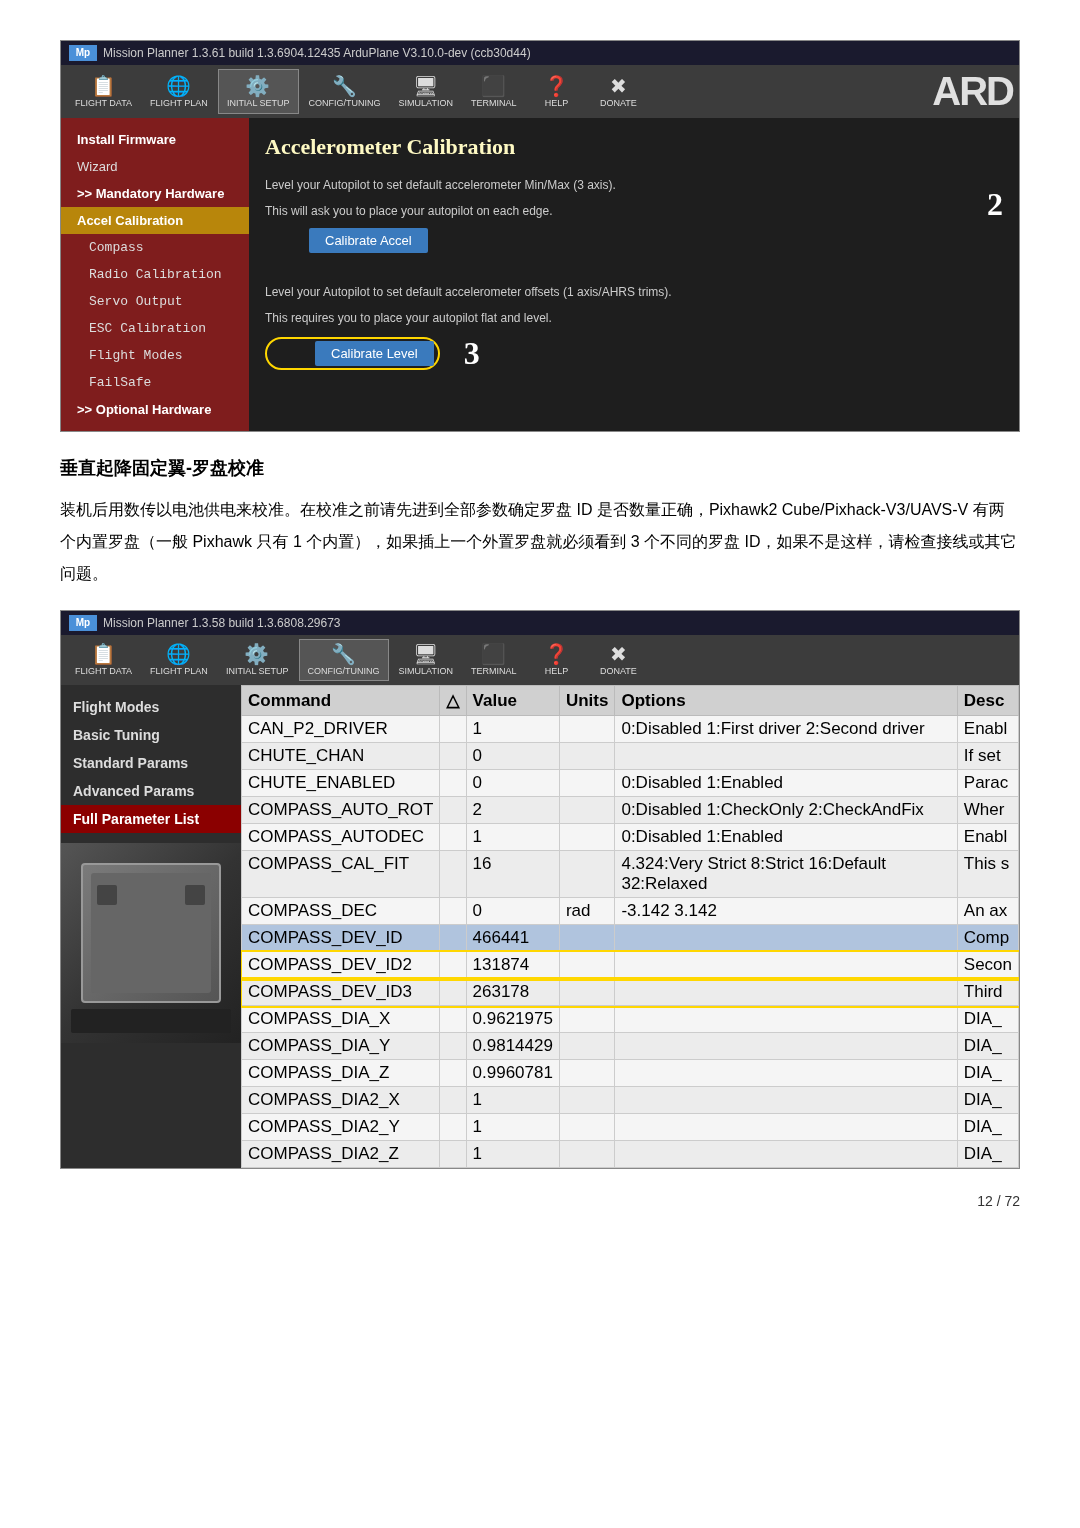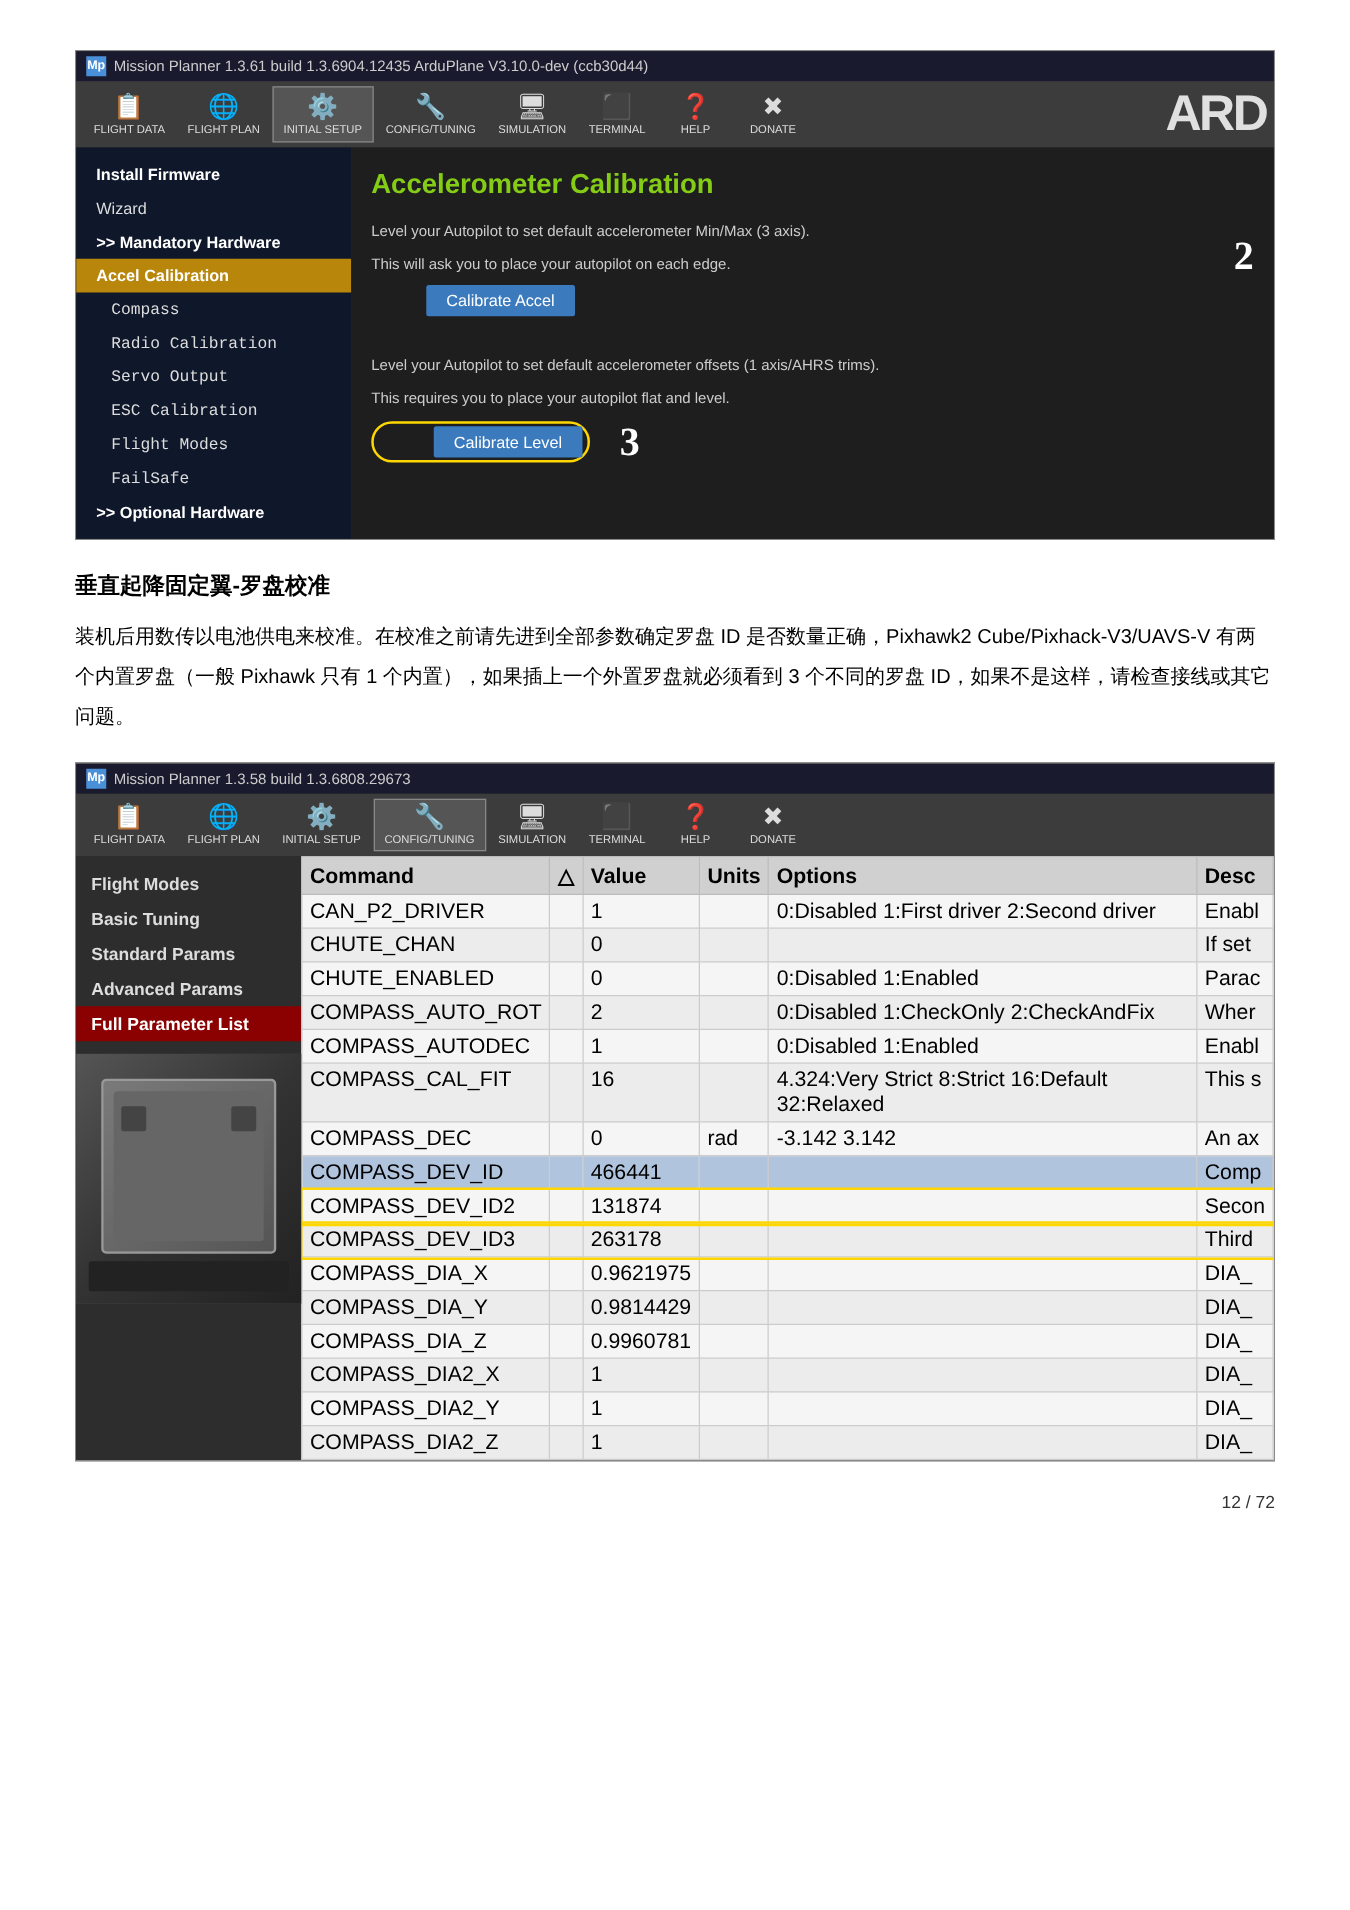--- a/index.html
+++ b/index.html
@@ -24,21 +24,21 @@
       background: #1a1a2e;
       color: #ccc;
       font-size: 12px;
       font-family: Arial, sans-serif;
       padding: 4px 8px;
       display: flex;
       align-items: center;
       gap: 6px;
     }
     .title-bar-icon {
-      width: 16px;
+      width: 28px;
       height: 16px;
       background: #4a90d9;
       display: inline-block;
       font-size: 10px;
       color: white;
       text-align: center;
       line-height: 16px;
       font-weight: bold;
     }
 
@@ -83,22 +83,22 @@
       letter-spacing: -2px;
     }
 
     
     .main-content {
       display: flex;
       background: #2d2d2d;
     }
 
     .sidebar {
-      width: 220px;
-      background: #0f172a;
+      width: 188px;
+      background: #7f1d1d;
       padding: 8px 0;
       flex-shrink: 0;
     }
     .sidebar-item {
       padding: 6px 16px;
       color: #ddd;
       font-family: Arial, sans-serif;
       font-size: 13px;
       cursor: pointer;
     }
@@ -116,22 +116,22 @@
       font-family: Liberation Mono, monospace;
     }
 
     .content-area {
       flex: 1;
       background: #1e1e1e;
       padding: 16px;
     }
     .content-title {
       font-size: 22px;
-      color: #84cc16;
-      font-family: Liberation Sans, sans-serif;
+      color: #fef9c3;
+      font-family: Liberation Serif, serif;
       font-weight: bold;
       margin-bottom: 16px;
     }
 
     .calib-section {
       margin-bottom: 20px;
       position: relative;
     }
     .calib-text {
       color: #ccc;

